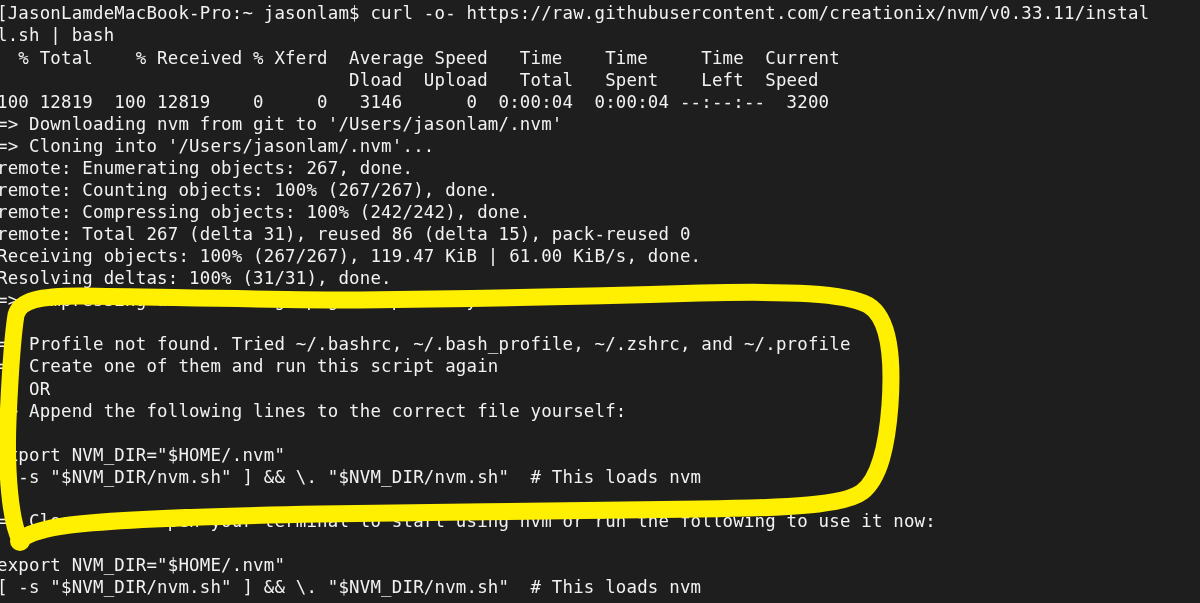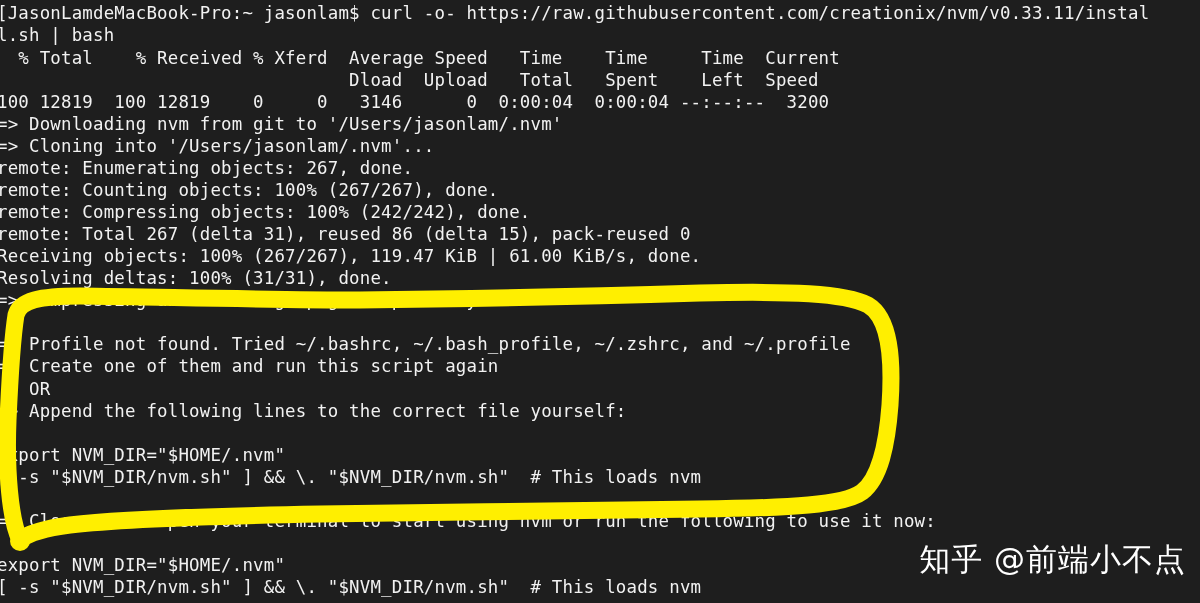--- a/index.html
+++ b/index.html
@@ -113,15 +113,14 @@
                C 890 318, 893 360, 890 405
                C 887 445, 880 478, 862 492
                C 845 505, 790 508, 700 509
                C 590 511, 440 512, 320 514
                C 210 516, 120 519, 70 525
                C 40 529, 26 535, 20 540 Z" fill="none" stroke="#ffef00" stroke-width="17" stroke-linecap="round" stroke-linejoin="round"></path>
       <circle cx="20" cy="541" r="10" fill="#ffef00"></circle>
     </svg>
   </div>
 
-  <div id="watermark">知乎 @前端小不点</div>
 
 </div>
 
 </body></html>

